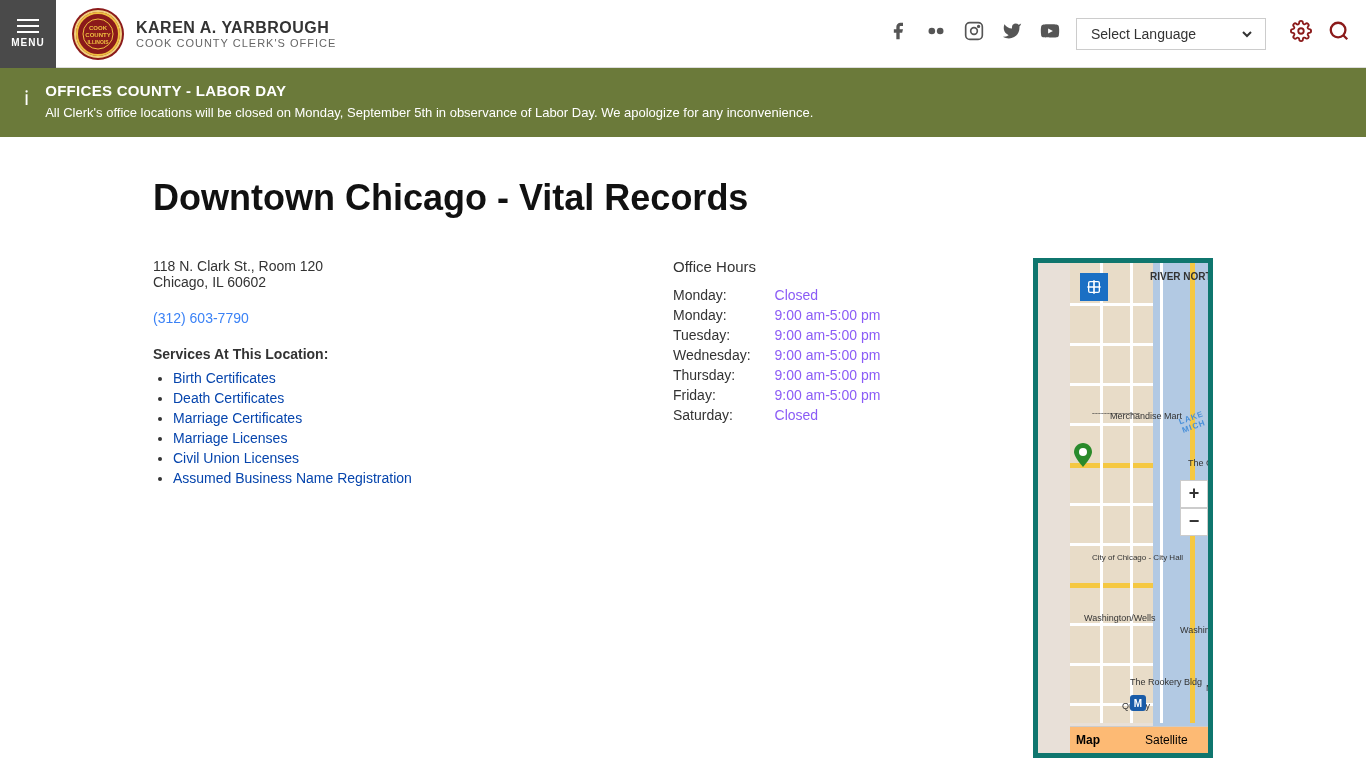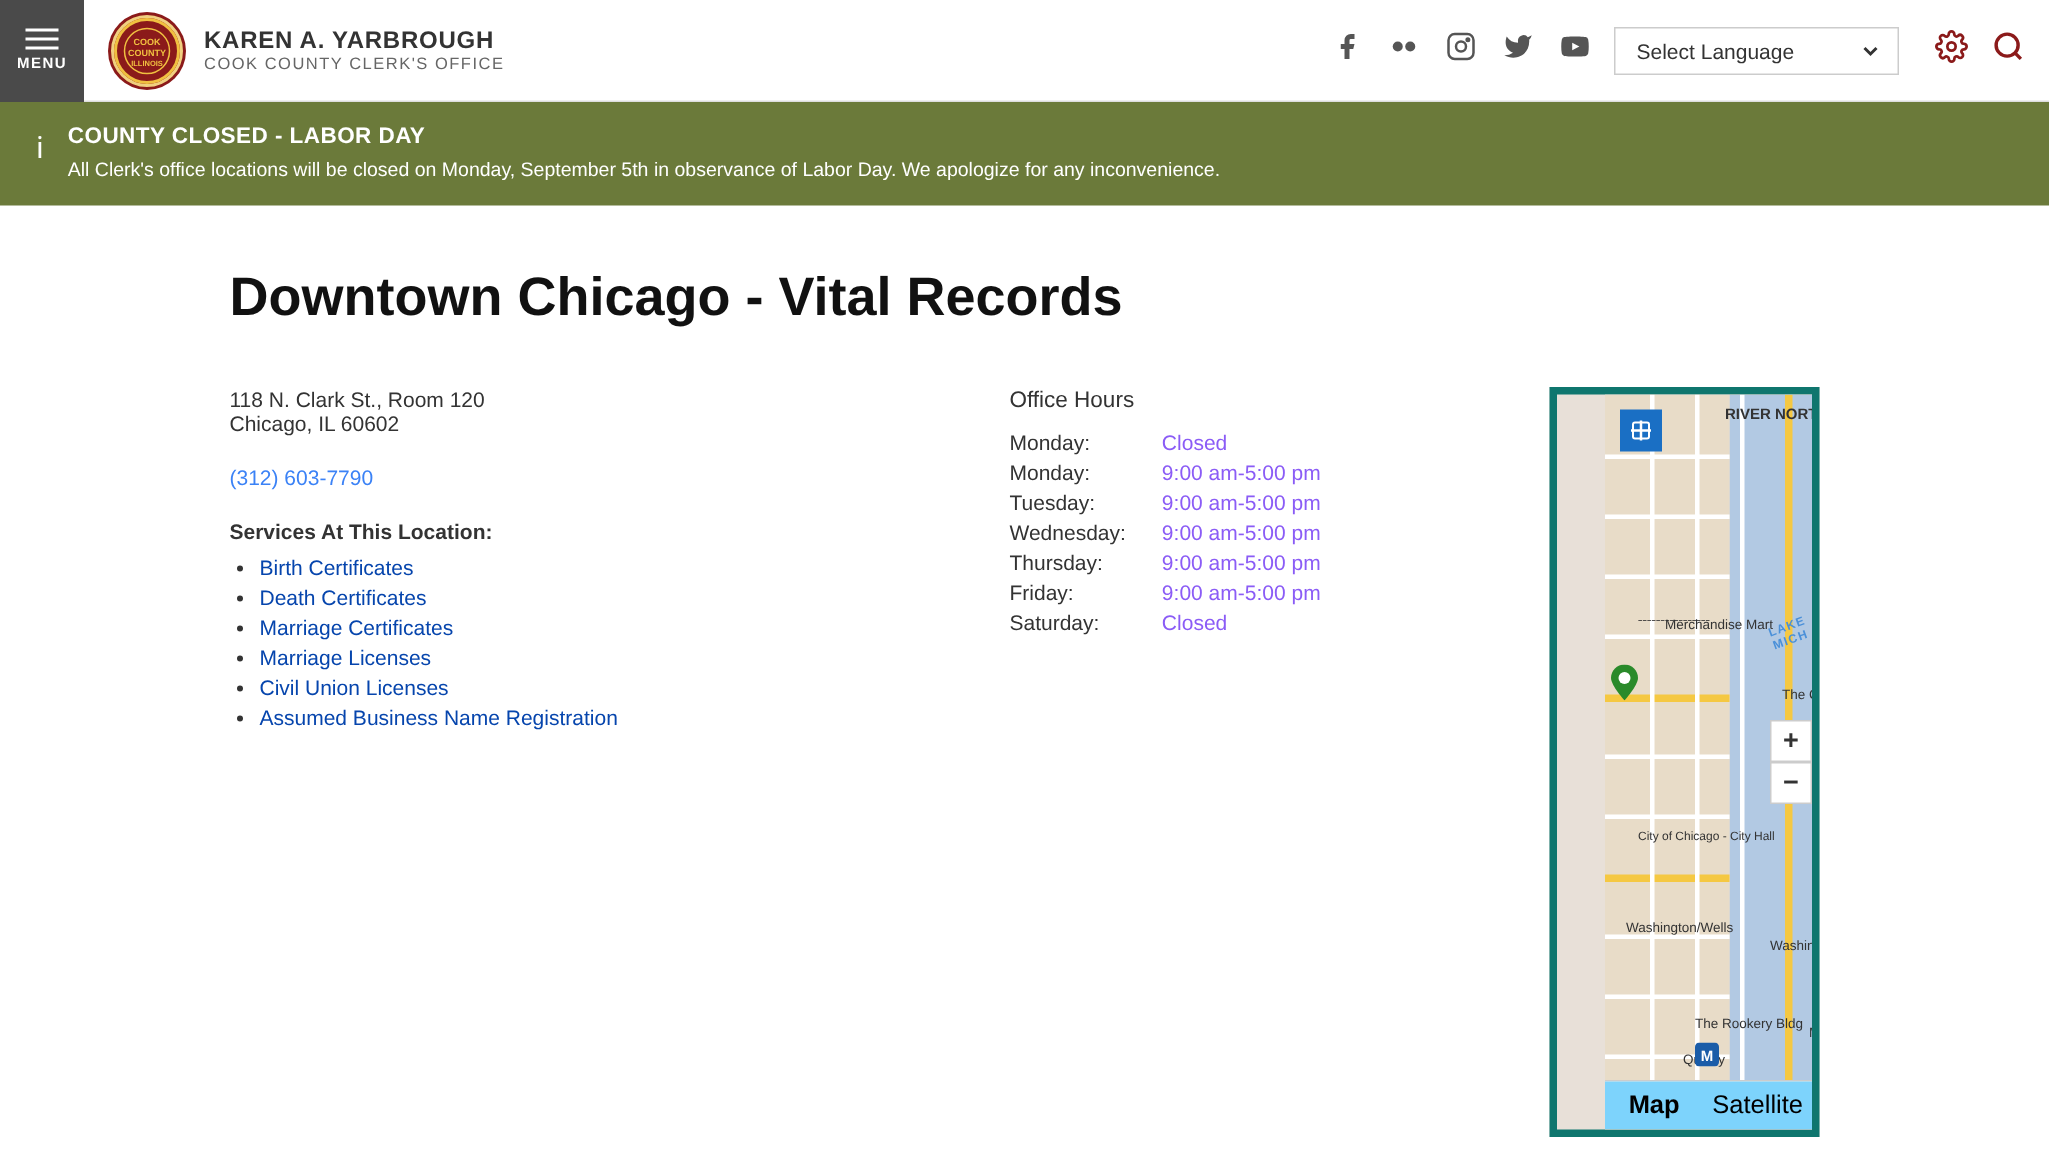--- a/index.html
+++ b/index.html
@@ -283,25 +283,25 @@
       bottom: 0;
       left: 0;
       right: 0;
       display: flex;
       background: #fff;
       border-top: 1px solid #ccc;
     }
     .map-tab {
       flex: 1;
       padding: 6px;
-      text-align: center;
-      font-size: 17px;
+      text-align: left;
+      font-size: 12px;
       cursor: pointer;
       border: none;
-      background: #7dd3fc;
+      background: #fdba74;
     }
     .map-tab.active {
       font-weight: bold;
     }
 
     
     .map-river {
       position: absolute;
       background: #9bbfe8;
     }
@@ -434,21 +434,21 @@
           <circle cx="11" cy="11" r="8"></circle>
           <line x1="21" y1="21" x2="16.65" y2="16.65"></line>
         </svg>
     </button>
   </div>
 </header>
 
 <div class="banner">
   <span class="banner-icon">ℹ</span>
   <div>
-    <div class="banner-title">COUNTY CLOSED - LABOR DAY</div>
+    <div class="banner-title">OFFICES COUNTY - LABOR DAY</div>
     <div class="banner-body">All Clerk's office locations will be closed on Monday, September 5th in observance of Labor Day. We apologize for any inconvenience.</div>
   </div>
 </div>
 
 <div class="main-content">
   <h1 class="page-title">Downtown Chicago - Vital Records</h1>
 
   <div class="main-area">
 
     <div class="left-panel">

